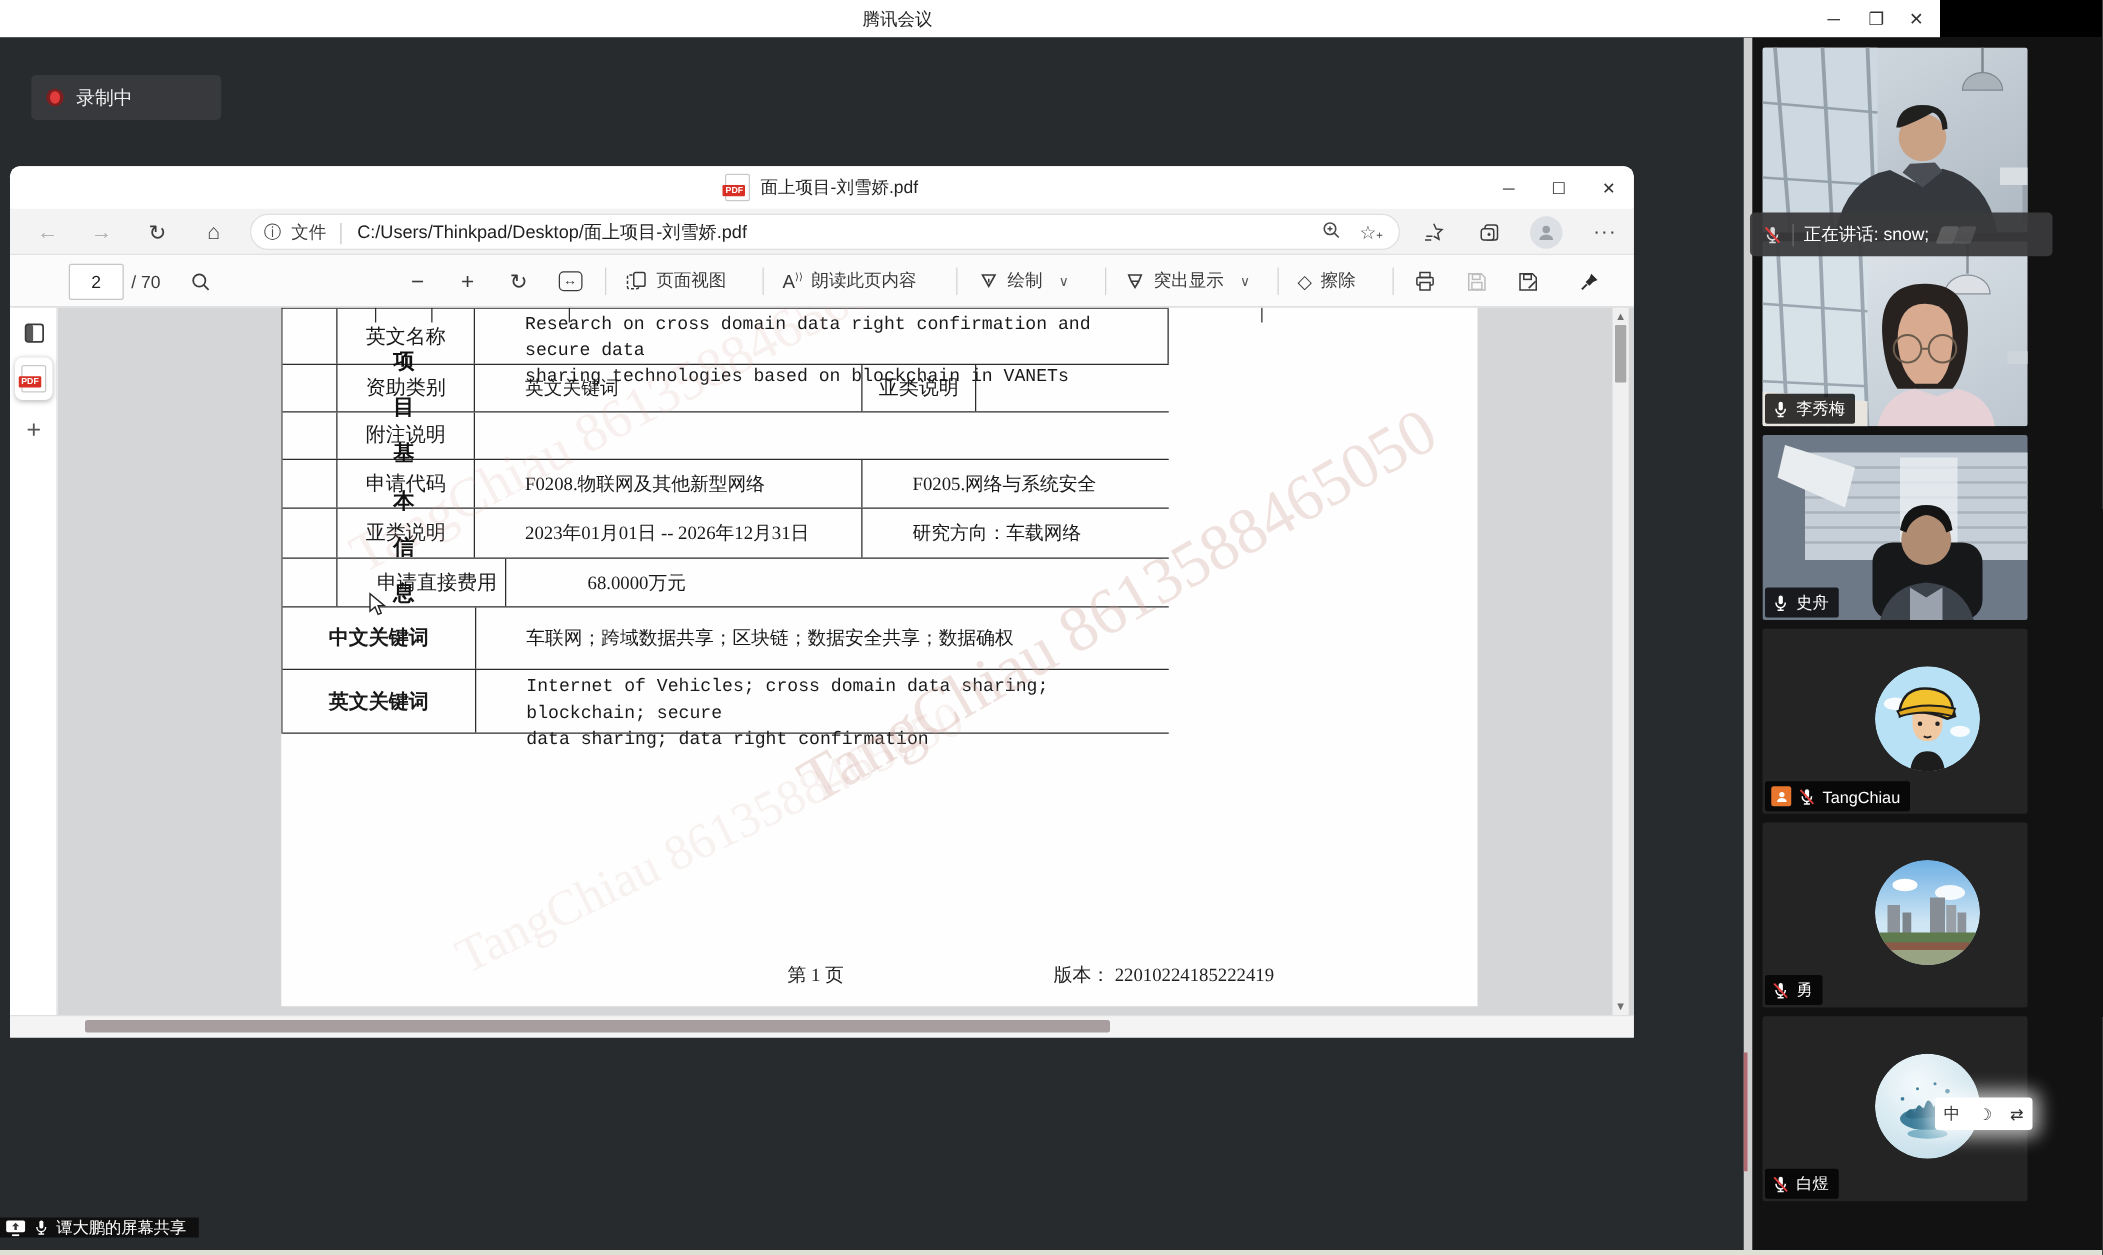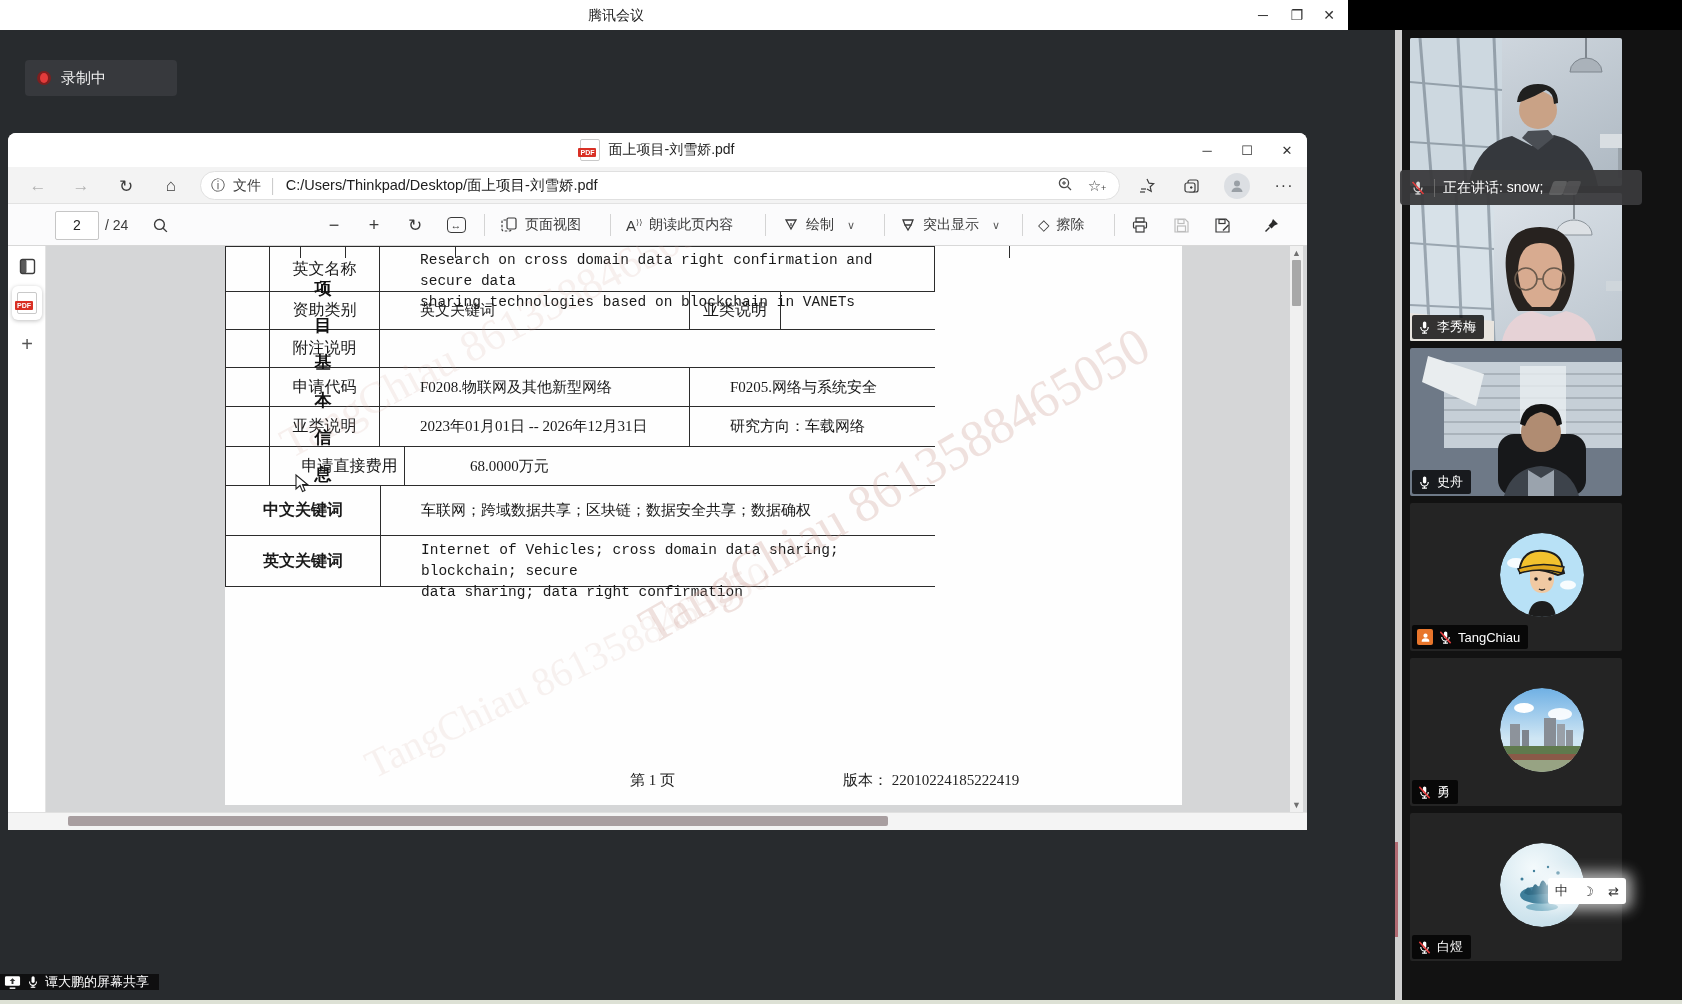--- a/index.html
+++ b/index.html
@@ -1,20 +1,20 @@
 <!DOCTYPE html>
 <html><head>
 <meta charset="utf-8">
 <style>
   html,body{margin:0;padding:0;background:#000;}
   body{width:1682px;height:1004px;overflow:hidden;font-family:"Liberation Sans",sans-serif;position:relative;}
   .abs{position:absolute;}
 
   
-  #tm-titlebar{left:0;top:0;width:1348px;height:30px;background:#ffffff;}
+  #tm-titlebar{left:0;top:0;width:1552px;height:30px;background:#ffffff;}
   #tm-title{left:0;right:116px;top:0;height:30px;line-height:30px;text-align:center;font-size:14px;color:#1f1f1f;}
   .tm-winbtn{top:0;width:34px;height:30px;line-height:30px;text-align:center;color:#333;font-size:14px;cursor:default;}
   #stage{left:0;top:30px;width:1682px;height:974px;background:#282b2e;overflow:hidden;}
 
   
   #rec-badge{left:25px;top:30px;width:152px;height:36px;background:#37393d;border-radius:4px;display:flex;align-items:center;gap:10px;padding-left:12px;box-sizing:border-box;font-family:Liberation Mono, monospace;}
   #rec-dot{width:14px;height:14px;border-radius:50%;background:#7d1f1f;display:flex;align-items:center;justify-content:center;}
   #rec-dot i{width:8px;height:10px;border-radius:50%;background:#e23b3b;display:block;}
   #rec-badge span{color:#f0f0f0;font-size:15px;}
 
@@ -174,21 +174,21 @@
       <svg width="16" height="16" viewBox="0 0 16 16">
           <circle cx="8" cy="5.5" r="3" fill="#9aa0a6"></circle>
           <path d="M2.5 14 a5.5 4.5 0 0 1 11 0" fill="#9aa0a6"></path>
         </svg>
     </div>
     <div class="bar-ic abs" style="left:1262px;letter-spacing:1px;">···</div>
 
     <div id="pdf-toolbar" class="abs"></div>
     <div id="page-box" class="abs">2</div>
     <div class="tb-item abs" style="left:97px;">
-        <span class="tb-label">/ 24</span>
+        <span class="tb-label">/ 70</span>
       </div>
     <div class="tb-item abs" style="left:138px;width:28px;">
       <svg width="17" height="17" viewBox="0 0 16 16">
           <circle cx="7" cy="7" r="4.6" fill="none" stroke="#3a3a3a" stroke-width="1.3"></circle>
           <line x1="10.5" y1="10.5" x2="14" y2="14" stroke="#3a3a3a" stroke-width="1.3"></line>
         </svg>
     </div>
     <div class="tb-item abs" style="left:312px;width:28px;font-size:18px;">−</div>
     <div class="tb-item abs" style="left:352px;width:28px;font-size:18px;">+</div>
     <div class="tb-item abs" style="left:393px;width:28px;font-size:17px;">↻</div>

